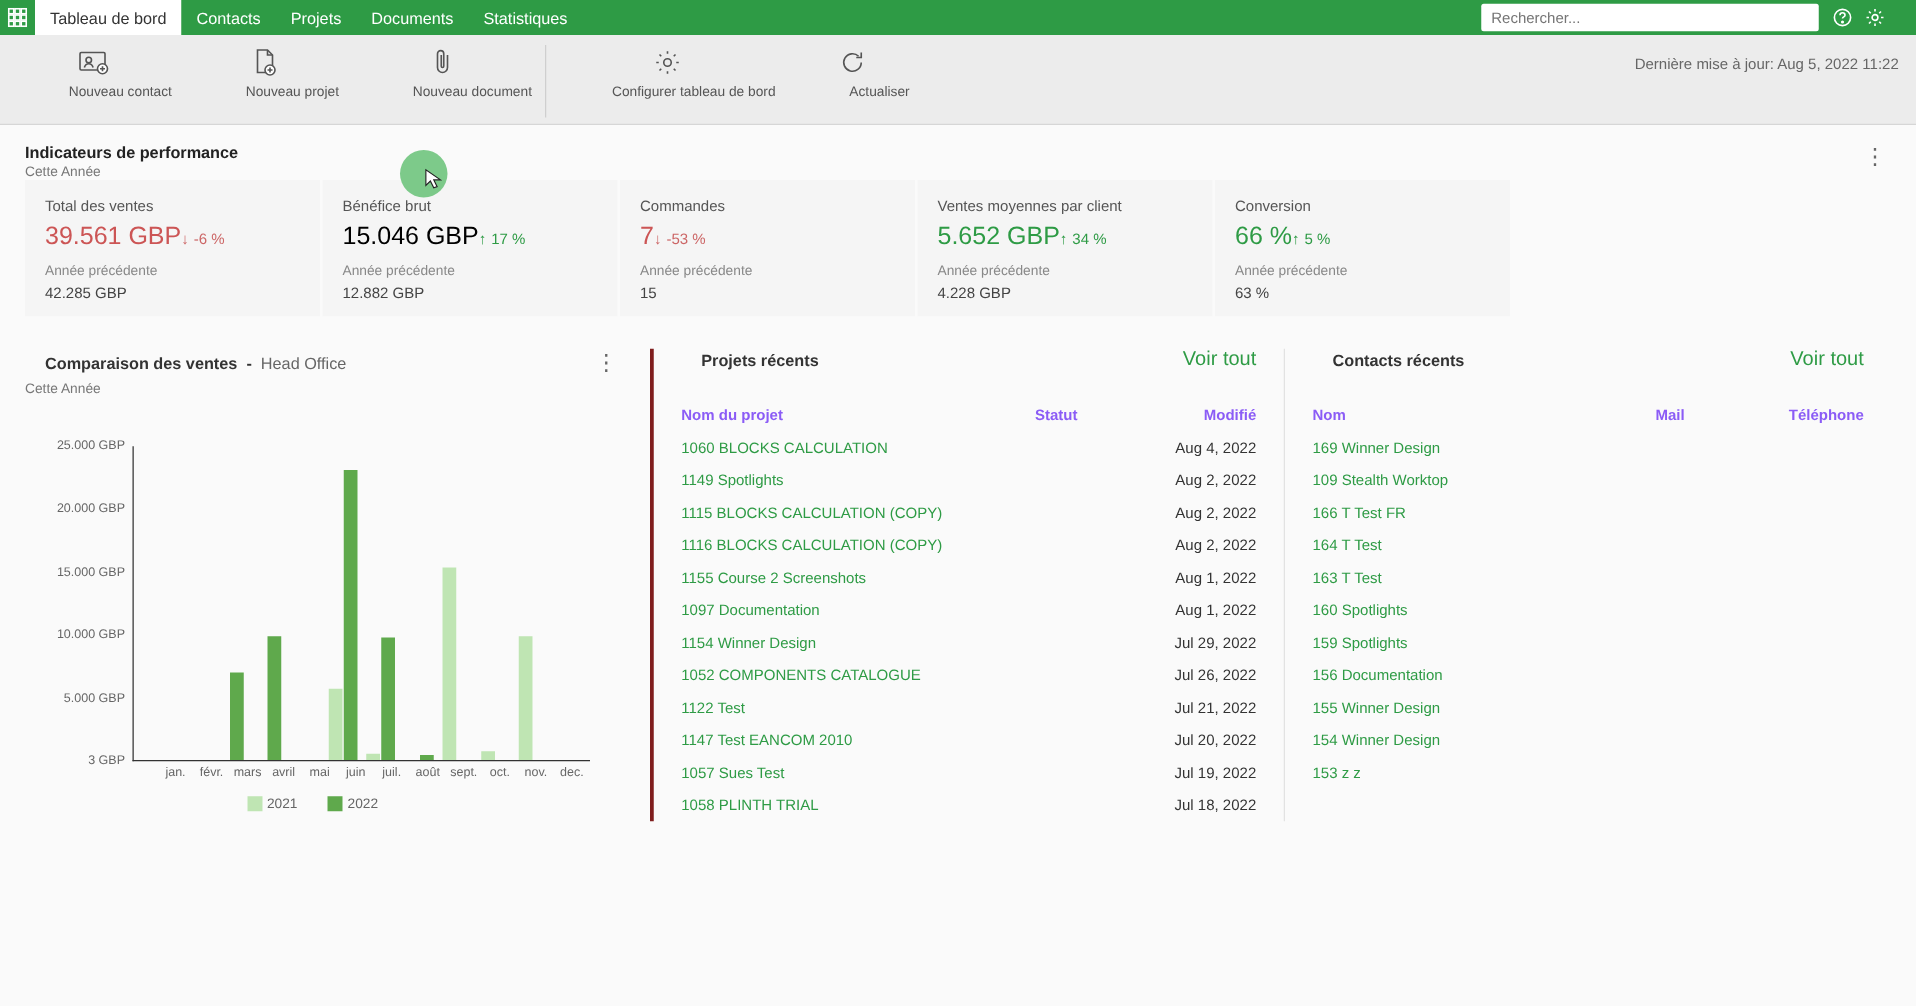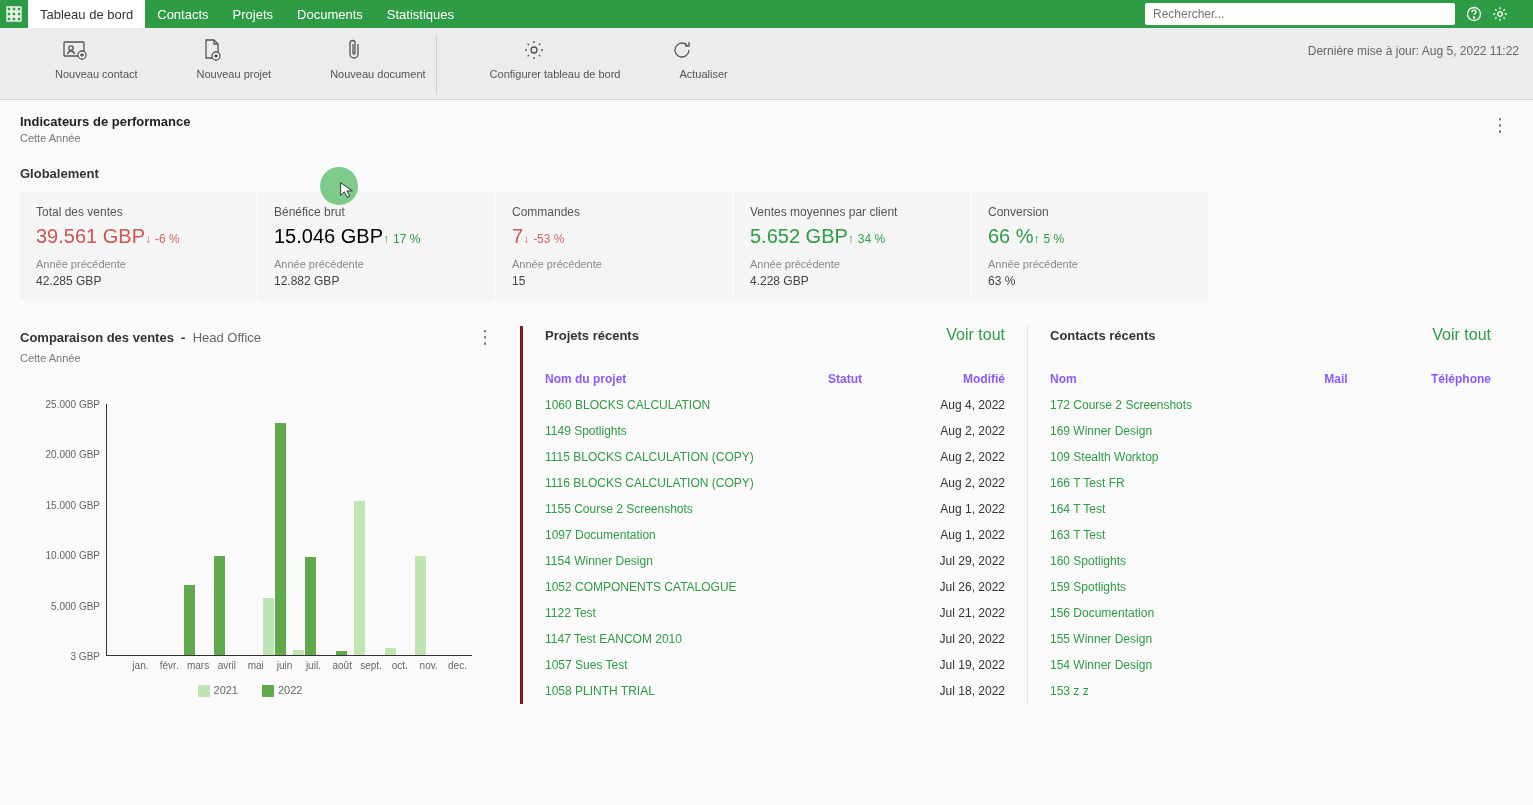--- a/index.html
+++ b/index.html
@@ -5,21 +5,21 @@
   * { box-sizing: border-box; margin: 0; padding: 0; }
   body { font-family: -apple-system, "Segoe UI", Arial, sans-serif; font-size: 13px; color: #333; background: #fafafa; width: 1533px; }
   
   .topbar { background: #2e9b45; height: 28px; display: flex; align-items: stretch; color: #fff; }
   .app-icon { width: 28px; display:flex;align-items:center;justify-content:center; background:#2e9b45;}
   .app-icon svg { width:16px;height:16px;}
   .tab { padding: 0 12px; display:flex;align-items:center; cursor:pointer; font-size:13px;}
   .tab.active { background:#fff; color:#333; }
   .spacer { flex:1; }
   .search { align-self:center; margin-right:6px;}
-  .search input { width:310px; height:22px; border:none; border-radius:2px; padding:0 8px; font-size:12px; background:#fff;}
+  .search input { width:270px; height:22px; border:none; border-radius:2px; padding:0 8px; font-size:12px; background:#fff;}
   .topbar .icon-btn { width:26px; display:flex;align-items:center;justify-content:center; cursor:pointer;}
   .user { padding:0 10px; display:flex;align-items:center; color:#a7e0b2; font-size:12px;}
   
   .toolbar { background:#ececec; border-bottom:1px solid #d6d6d6; height:72px; display:flex; align-items:flex-start; padding:6px 4px; position:relative;}
   .tool { display:flex; flex-direction:column; align-items:center; justify-content:flex-start; padding:2px 8px; cursor:pointer; text-align:center; font-size:11px; color:#555; min-width:56px;}
   .tool .ticon { width:28px;height:28px; display:flex;align-items:center;justify-content:center; margin-bottom:4px;}
   .tool .tlabel { line-height:1.15;padding-left:43px; }
   .sep { width:1px; background:#cfcfcf; height:58px; margin:2px 2px;}
   .update { position:absolute; right:14px; top:16px; font-size:12px; color:#666;}
   
@@ -42,21 +42,21 @@
   .down { color:#cc6666;}
   .kpi-prev-lbl { font-size:11px; color:#888; margin-top:10px;}
   .kpi-prev { font-size:12px; color:#444; margin-top:4px;}
   
   .panels { display:flex; margin-top:26px; gap:0; }
   .panel { padding: 0 22px; }
   .panel.sales { width:500px; padding-left:0;}
   .panel.projects { width:508px; border-left:3px solid #7f1d1d; border-right:1px solid #e2e2e2;}
   .panel.contacts { flex:1;}
   
-  .panel-head { display:flex; align-items:center; margin-bottom:4px;}
+  .panel-head { display:flex; align-items:center; margin-bottom:4px;margin-left:16px;}
   .panel-title { font-weight:600; font-size:13px; }
   .panel-title .sub { font-weight:400; color:#666;}
   .voir { margin-left:auto; color:#2e9b45; font-size:16px; cursor:pointer;}
   
   .chart-wrap { margin-top:40px; position:relative; height:300px; width:460px;}
   .chart-plot { position:absolute; left:86px; right:8px; top:0; height:252px; border-left:1px solid #333; border-bottom:1px solid #333;}
   .ytick { position:absolute; left:0; width:80px; text-align:right; font-size:10px; color:#666; transform:translateY(-50%);}
   .xlabels { position:absolute; left:86px; right:8px; top:256px; display:flex;margin-left:20px;}
   .xlabels span { flex:1; text-align:center; font-size:10px; color:#666;}
   .bars { position:absolute; left:0; right:0; bottom:0; top:0; display:flex;}
@@ -180,21 +180,20 @@
 <div class="content">
 
   <div class="sec-head">
     <div>
       <div class="sec-title">Indicateurs de performance</div>
       <div class="sec-sub">Cette Année</div>
     </div>
     <div class="sec-menu">⋮</div>
   </div>
 
-  <div class="global">Globalement</div>
 
   <div class="kpis" id="kpis" style="position:relative;">
       <div class="kpi">
         <div class="kpi-name">Total des ventes</div>
         <div class="kpi-row">
           <div class="kpi-val" style="color:#c55">39.561 GBP</div>
           <div class="kpi-delta down"><span>↓</span> -6 %</div>
         </div>
         <div class="kpi-prev-lbl">Année précédente</div>
         <div class="kpi-prev">42.285 GBP</div>
@@ -415,25 +414,20 @@
         <a class="voir">Voir tout</a>
       </div>
       <div class="tbl">
         <div class="tbl-head">
           <div class="c-name">Nom</div>
           <div class="c-mail">Mail</div>
           <div class="c-phone">Téléphone</div>
         </div>
         <div id="cont-rows">
             <div class="tbl-row">
-              <div class="c-name"><a>172 Course 2 Screenshots</a></div>
-              <div class="c-mail"></div>
-              <div class="c-phone"></div>
-            </div>
-            <div class="tbl-row">
               <div class="c-name"><a>169 Winner Design</a></div>
               <div class="c-mail"></div>
               <div class="c-phone"></div>
             </div>
             <div class="tbl-row">
               <div class="c-name"><a>109 Stealth Worktop</a></div>
               <div class="c-mail"></div>
               <div class="c-phone"></div>
             </div>
             <div class="tbl-row">

